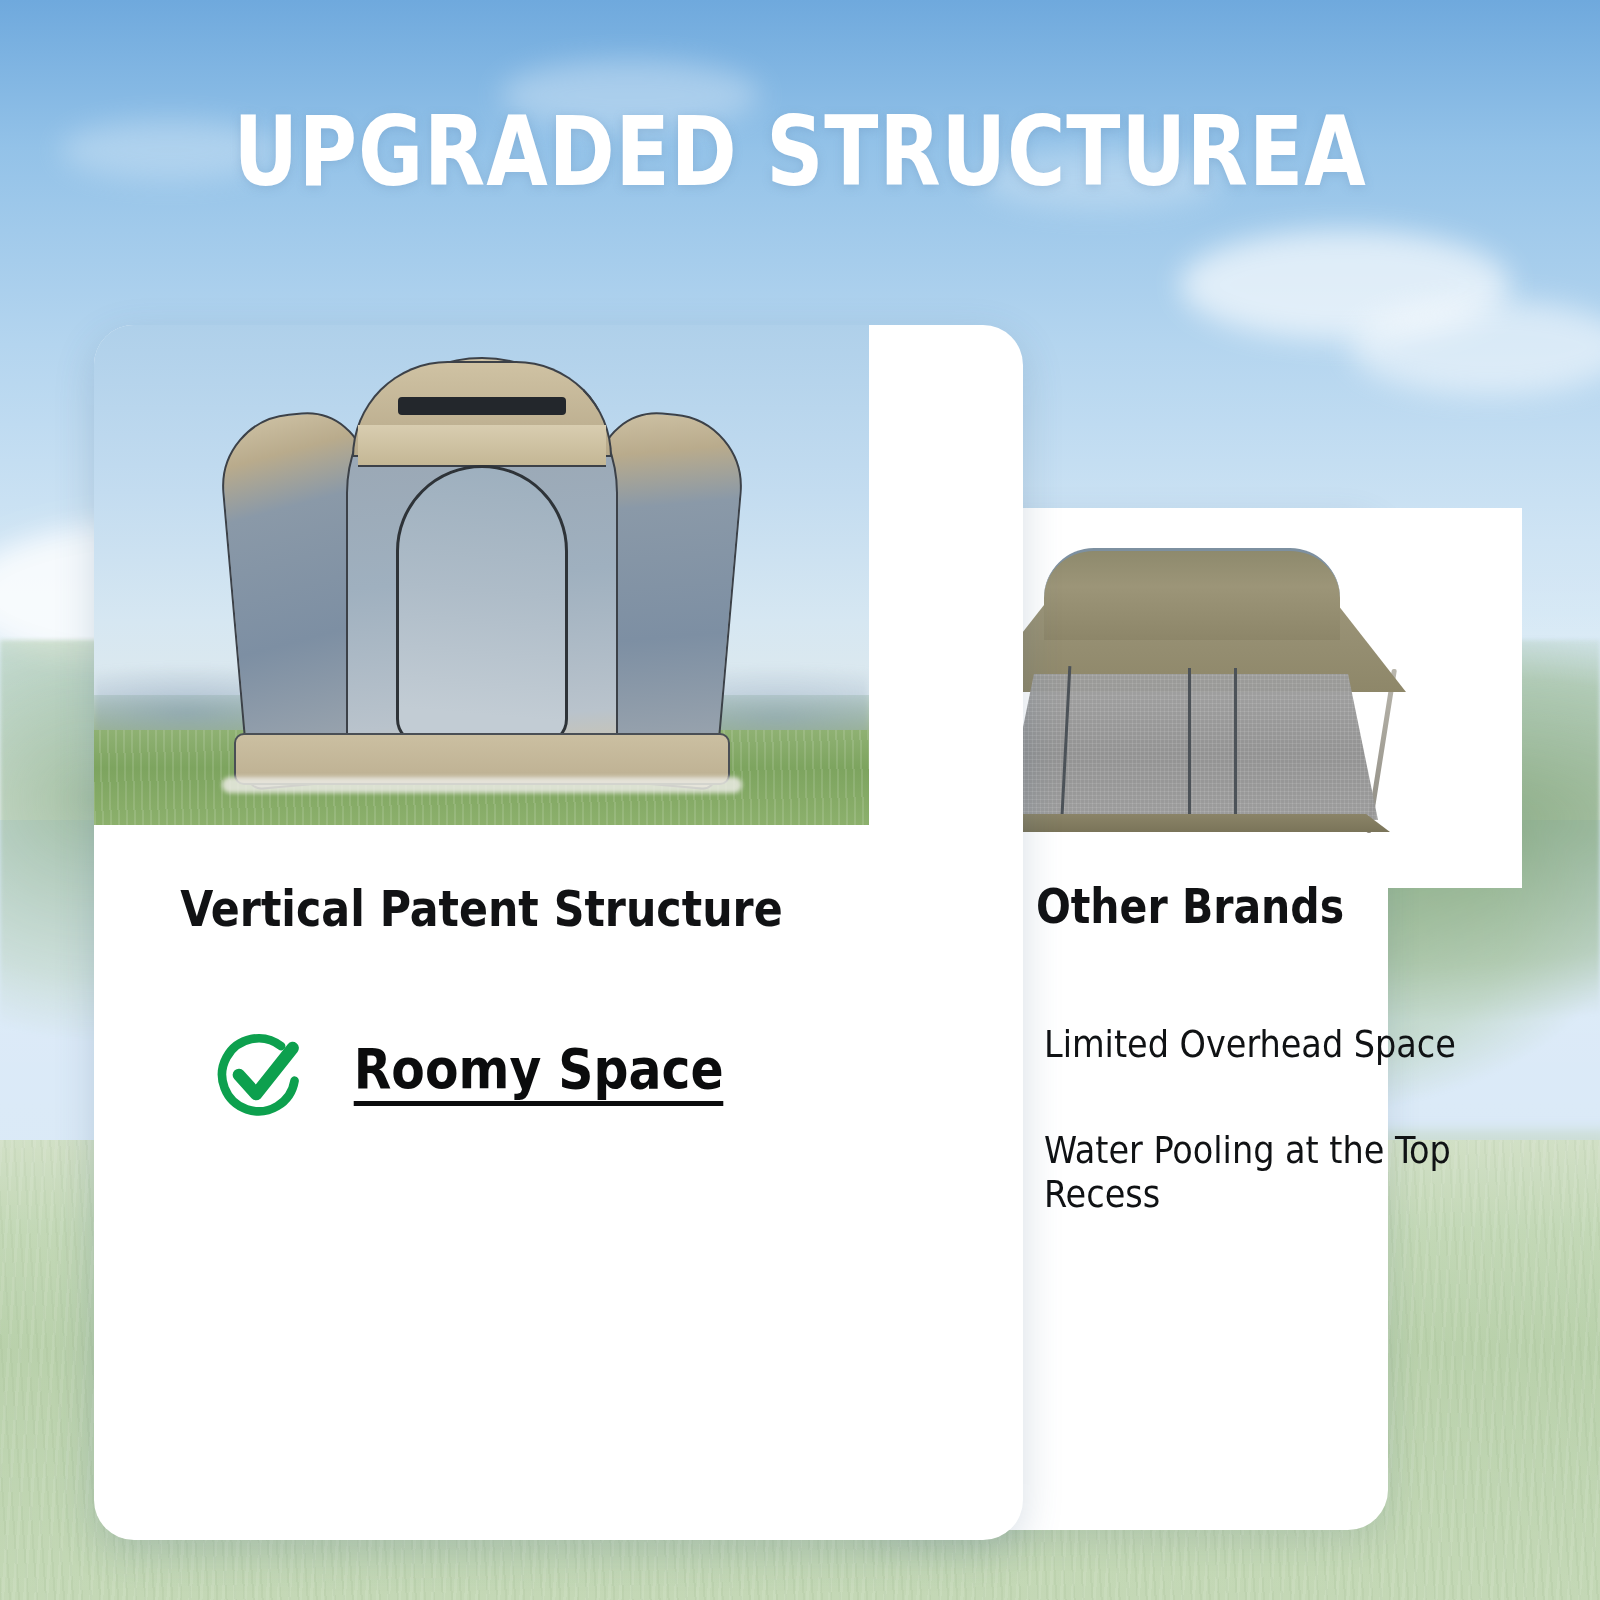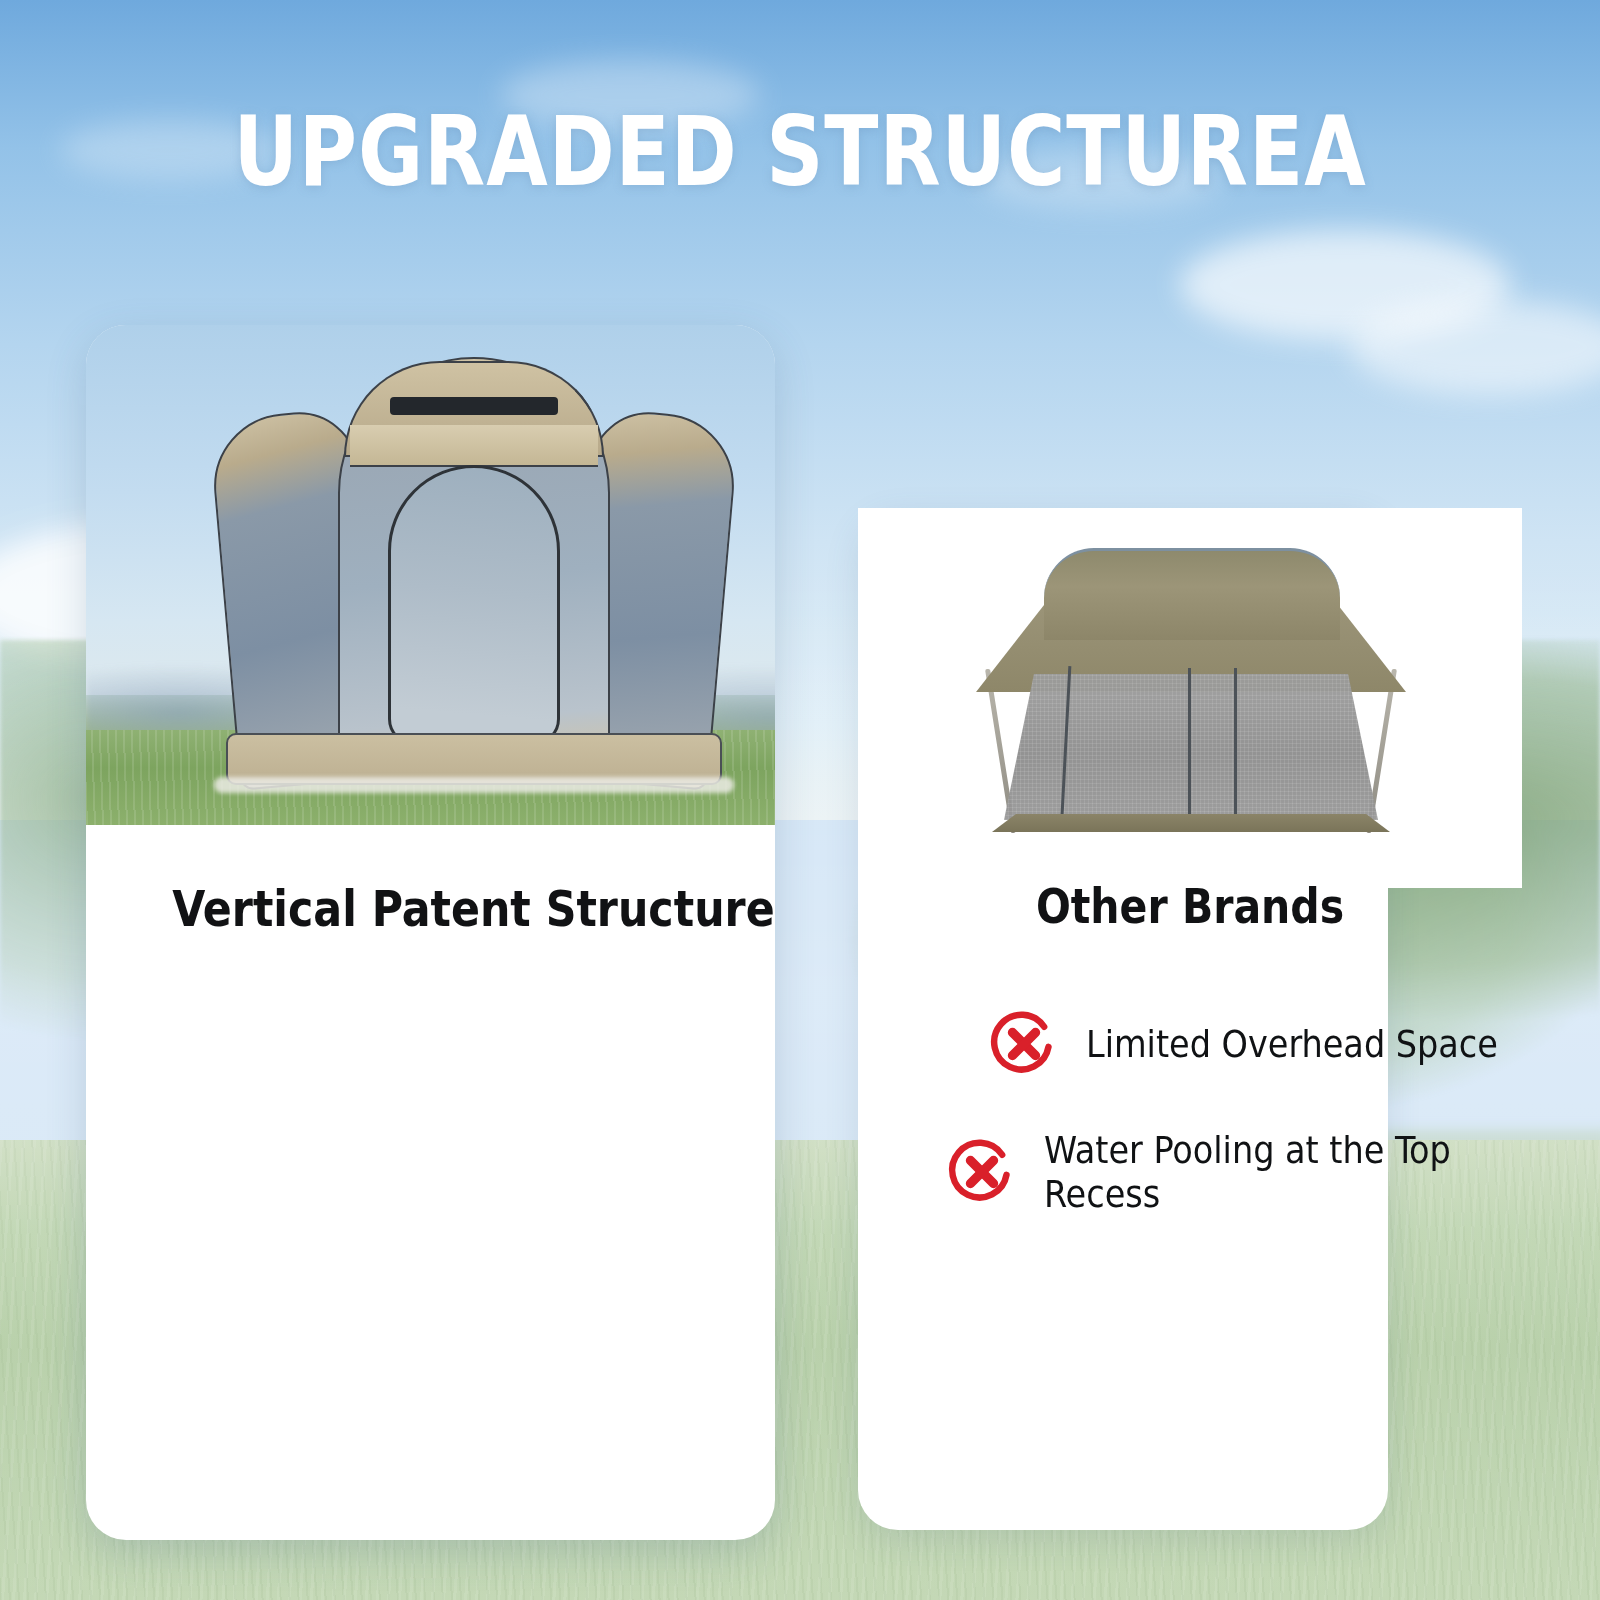--- a/index.html
+++ b/index.html
@@ -88,21 +88,21 @@
     border-radius:40px;
   }
   
   .card-right {
     left:858px; top:508px; width:530px; height:1022px;
     z-index:2;
     box-shadow:0 10px 34px rgba(70,100,130,.14);
     text-decoration:underline;
   }
   .card-left {
-    left:86px; top:325px; width:689px; height:1215px;
+    left:94px; top:325px; width:929px; height:1215px;
     z-index:3;
     box-shadow:0 12px 40px rgba(60,95,130,.20);
     overflow:hidden;
   }
 
   
   .photo {
     position:absolute; left:0; top:0; width:775px; height:500px;
     overflow:hidden;
     background:linear-gradient(180deg,#bcd8ee 0%,#c9e0f0 38%,#d3e5f1 58%,#cfe0e6 72%,#9fb98a 82%,#86ab6a 100%);
@@ -242,21 +242,21 @@
     font-family:"DejaVu Sans Condensed","Liberation Sans Narrow","Liberation Sans", sans-serif;
     font-weight:bold; font-size:56px; color:#0b0c0d;
     border-bottom:5px solid #0b0c0d;
     padding-bottom:2px; line-height:1.05;
     transform:scaleX(.97);
     white-space:nowrap;
   }
 
   
   .con-list { position:absolute; left:88px; top:500px; width:560px; }
-  .con { display:flex; align-items:center; margin-bottom:48px; min-height:72px;justify-content:flex-end; }
+  .con { display:flex; align-items:center; margin-bottom:48px; min-height:72px; }
   .con:last-child { margin-bottom:0; }
   .con-ico { width:72px; height:72px; flex:0 0 72px; }
   .con-txt {
     margin-left:26px;
     font-family:"DejaVu Sans Condensed","Liberation Sans Narrow","Liberation Sans", sans-serif;
     font-weight:normal; font-size:38px; color:#101214;
     line-height:1.16;
     transform:scaleX(.98);
     transform-origin:left center;
   }
@@ -346,19 +346,28 @@
         <div class="tA-door"></div>
         <div class="tA-skirt"></div>
         <div class="tA-base"></div>
       </div>
     </div>
 
     <div class="head head-left">Vertical Patent Structure</div>
 
     <div class="feat-list">
 
+      <div class="feat">
+        <span class="feat-ico">
+          <svg viewBox="0 0 100 100" width="96" height="96">
+            <path d="M72 22 A38 38 0 1 0 86 58" fill="none" stroke="#0DA04E" stroke-width="9" stroke-linecap="round"></path>
+            <path d="M28 52 L46 72 L84 24" fill="none" stroke="#0DA04E" stroke-width="13" stroke-linecap="round" stroke-linejoin="round"></path>
+          </svg>
+        </span>
+        <span class="feat-txt">Roomy Space</span>
+      </div>
 
 
 
     </div>
   </div>
 
 </div>
 
 </body></html>

